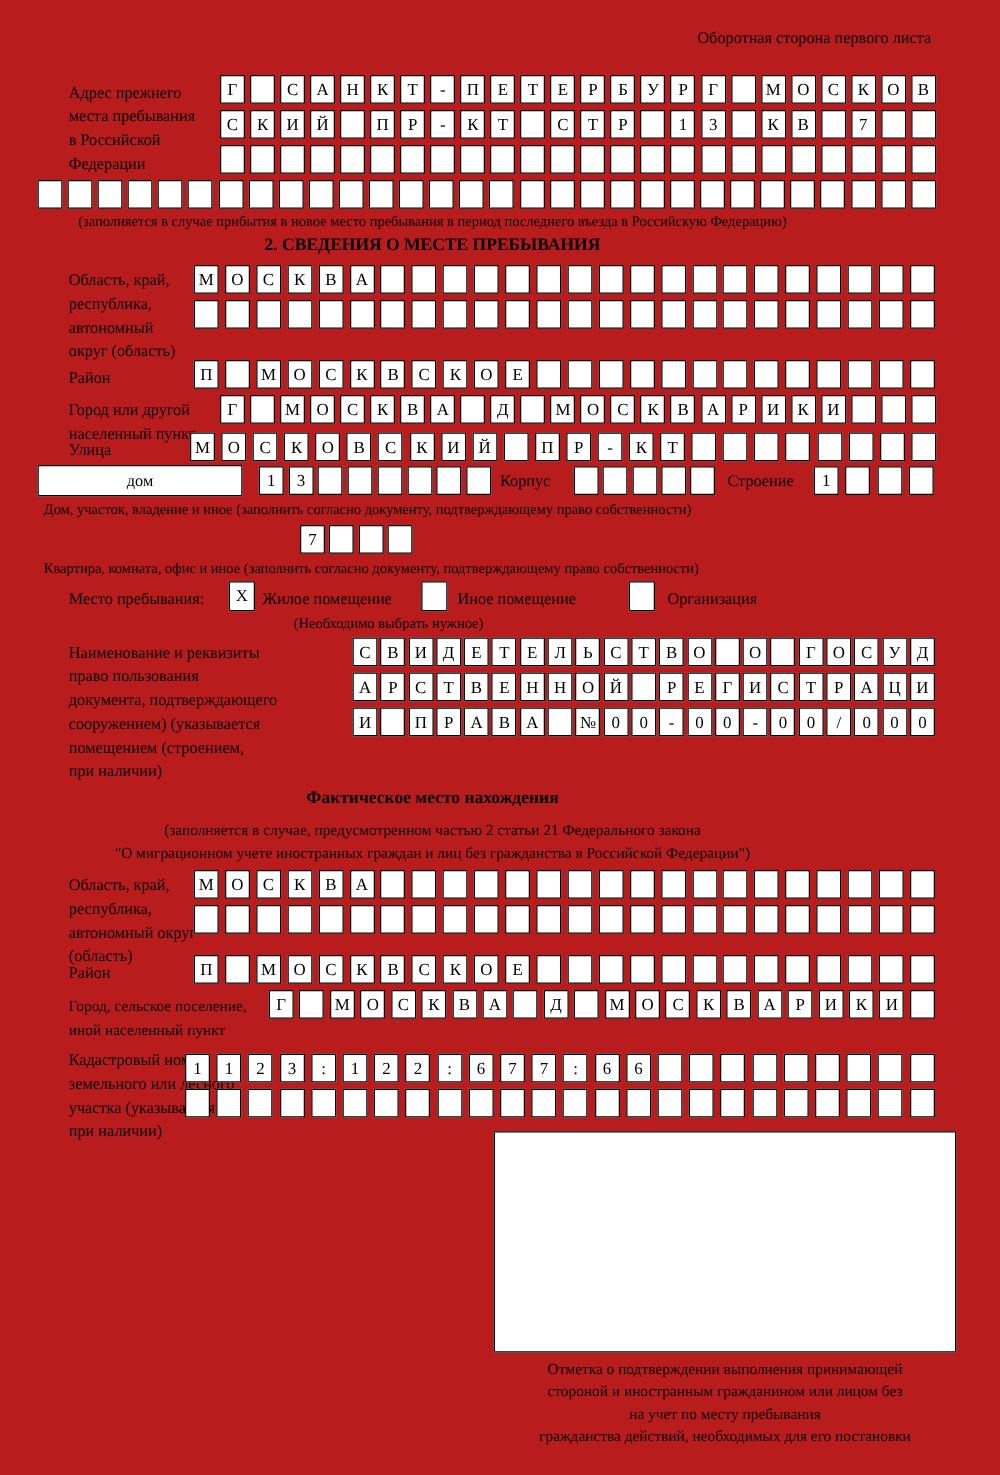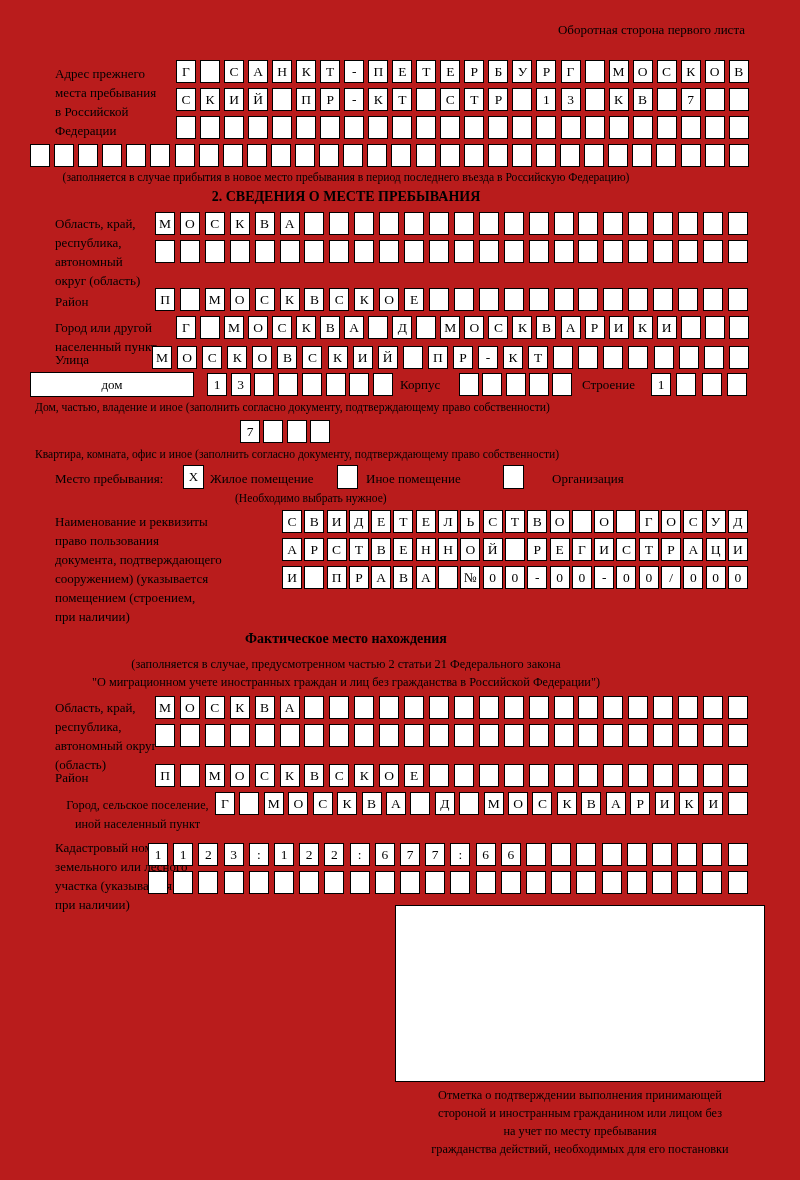--- a/index.html
+++ b/index.html
@@ -324,21 +324,21 @@
       <span class="cell"></span>
       <span class="cell"></span>
     </div>
   <div class="abs lbl" style="left:582px;top:375px;">Строение</div>
   <div class="abs boxrow" style="left:651px;top:373px;width:96px;">
       <span class="cell">1</span>
       <span class="cell"></span>
       <span class="cell"></span>
       <span class="cell"></span>
     </div>
-  <div class="abs note" style="left:35px;top:401px;">Дом, частью, владение и иное (заполнить согласно документу, подтверждающему право собственности)</div>
+  <div class="abs note" style="left:35px;top:401px;">Дом, участок, владение и иное (заполнить согласно документу, подтверждающему право собственности)</div>
 
   <div class="abs boxrow" style="left:240px;top:420px;width:90px;">
       <span class="cell">7</span>
       <span class="cell"></span>
       <span class="cell"></span>
       <span class="cell"></span>
     </div>
   <div class="abs note" style="left:35px;top:448px;">Квартира, комната, офис и иное (заполнить согласно документу, подтверждающему право собственности)</div>
 
   <div class="abs lbl" style="left:55px;top:469px;">Место пребывания:</div>
@@ -346,21 +346,21 @@
       <span>X</span>
     </div>
   <div class="abs lbl" style="left:210px;top:469px;">Жилое помещение</div>
   <div class="abs checkbox" style="left:337px;top:465px;">
       <span></span>
     </div>
   <div class="abs lbl" style="left:366px;top:469px;">Иное помещение</div>
   <div class="abs checkbox" style="left:503px;top:465px;">
       <span></span>
     </div>
-  <div class="abs lbl" style="left:552px;top:469px;text-align:center;">Организация</div>
+  <div class="abs lbl" style="left:534px;top:469px;text-align:center;">Организация</div>
   <div class="abs note" style="left:235px;top:492px;">(Необходимо выбрать нужное)</div>
 
   <div class="abs lbl" style="left:55px;top:512px;width:225px;">
       <div>Наименование и реквизиты</div>
       <div>право пользования</div>
       <div>документа, подтверждающего</div>
       <div>сооружением) (указывается</div>
       <div>помещением (строением,</div>
       <div>при наличии)</div>
     </div>
@@ -520,21 +520,21 @@
       <span class="cell"></span>
       <span class="cell"></span>
       <span class="cell"></span>
       <span class="cell"></span>
       <span class="cell"></span>
       <span class="cell"></span>
       <span class="cell"></span>
       <span class="cell"></span>
     </div>
 
-  <div class="abs lbl-sm" style="left:55px;top:796px;width:165px;text-align:center;">
+  <div class="abs lbl-sm" style="left:55px;top:796px;width:165px;">
       <div>Город, сельское поселение,</div>
       <div>иной населенный пункт</div>
     </div>
   <div class="abs boxrow" style="left:215px;top:792px;width:533px;">
       <span class="cell">Г</span>
       <span class="cell"></span>
       <span class="cell">М</span>
       <span class="cell">О</span>
       <span class="cell">С</span>
       <span class="cell">К</span>

